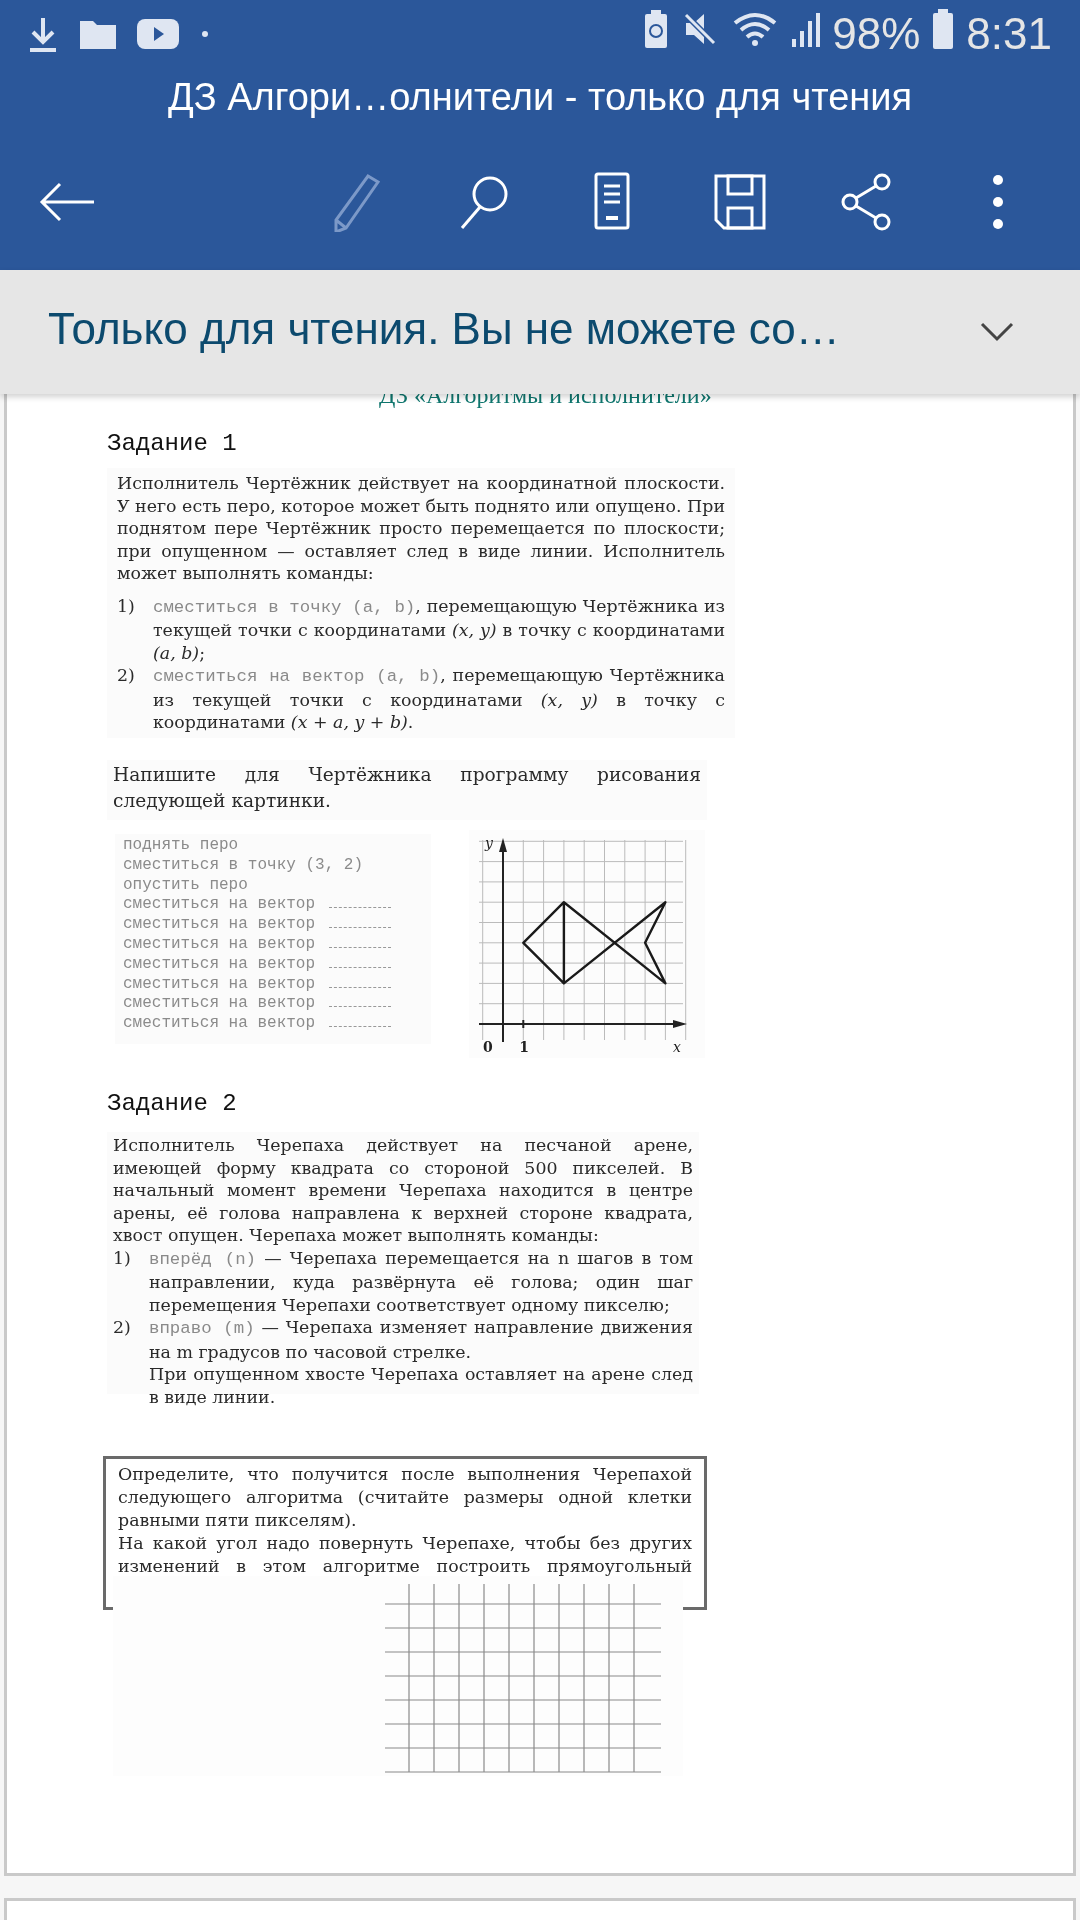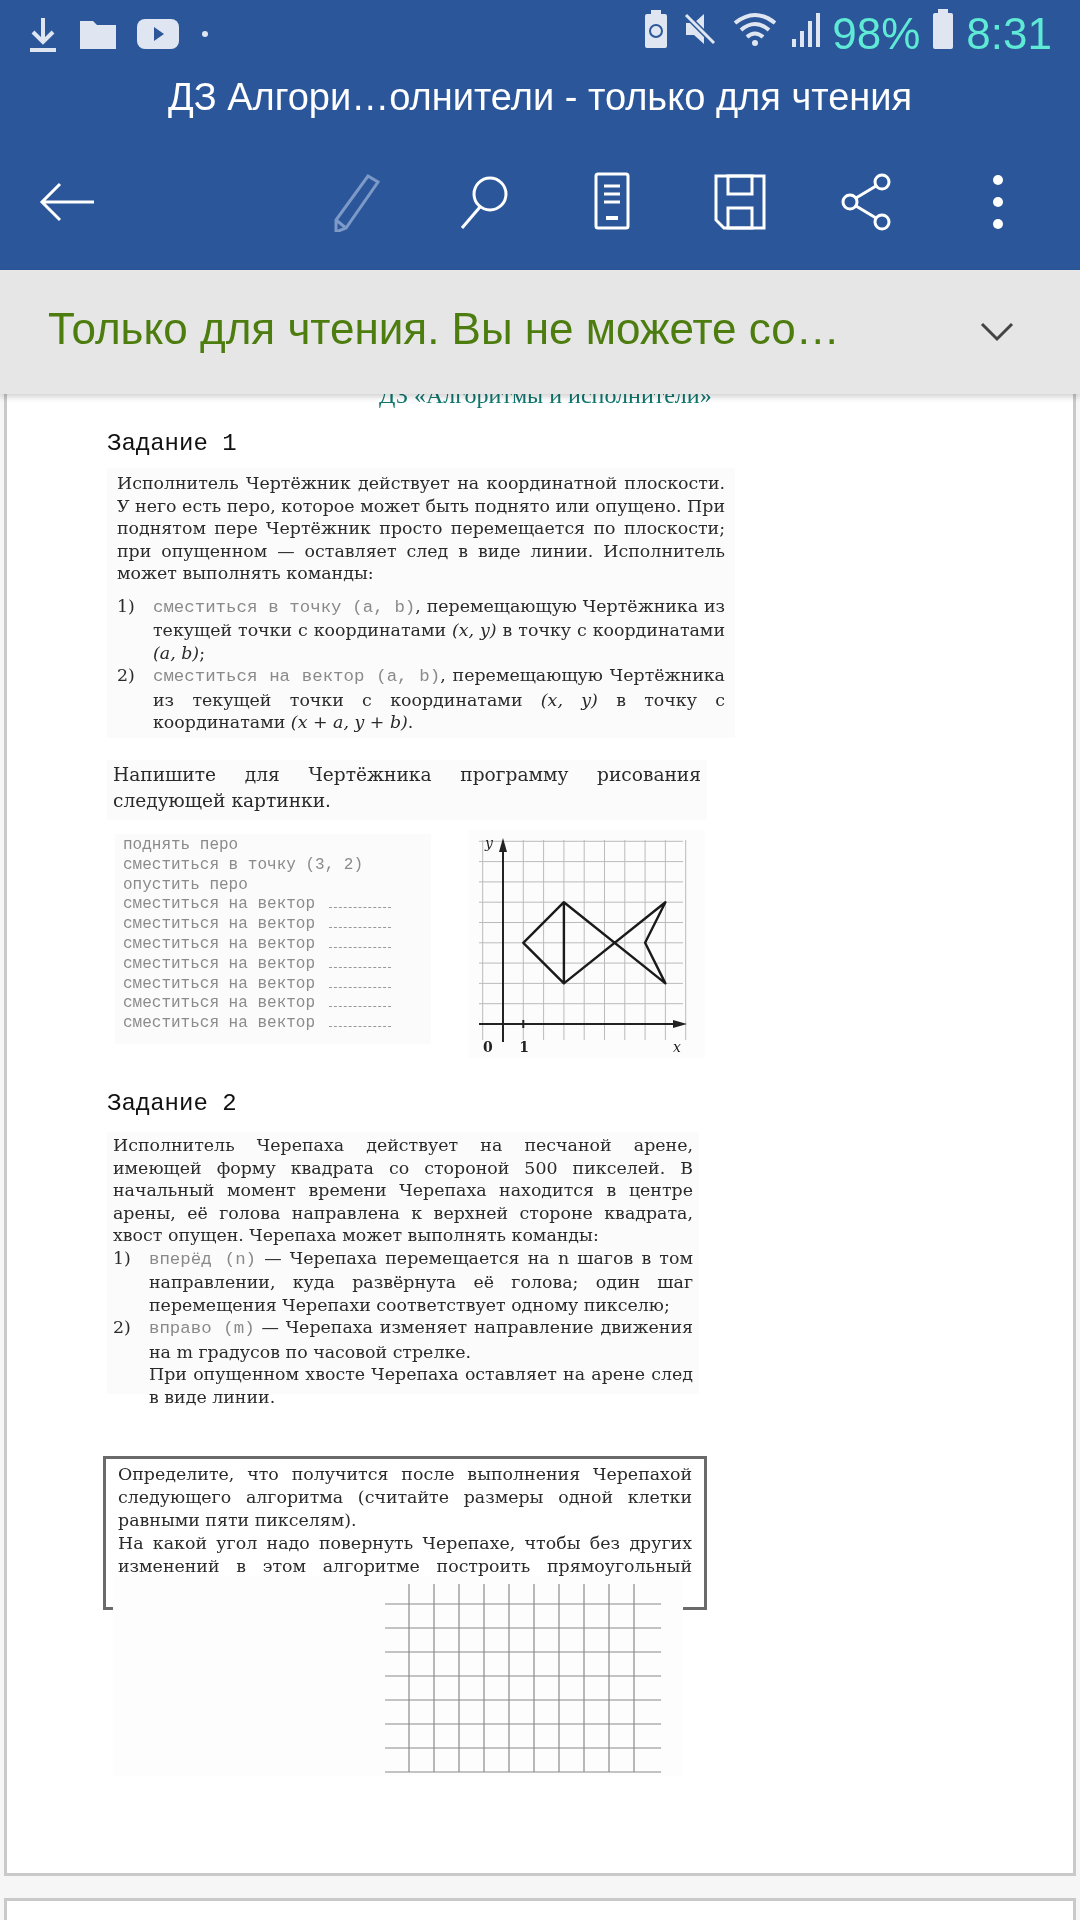--- a/index.html
+++ b/index.html
@@ -2,29 +2,29 @@
 <html><head>
 <meta charset="utf-8">
 <style>
   * { box-sizing: border-box; margin: 0; padding: 0; }
   html, body { width: 1080px; height: 1920px; overflow: hidden; background: #f6f6f6; }
   body { position: relative; font-family: "Liberation Sans", sans-serif; }
 
   .appbar { position: absolute; left: 0; top: 0; width: 1080px; height: 270px; background: #2b579a; color: #fff; }
   .statusbar { position: absolute; left: 0; top: 0; width: 1080px; height: 72px; }
   .sb-left { position: absolute; left: 26px; top: 14px; display: flex; align-items: center; gap: 18px; }
-  .sb-right { position: absolute; right: 28px; top: 8px; display: flex; align-items: center; gap: 12px; font-size: 44px; color: #5eead4; }
+  .sb-right { position: absolute; right: 28px; top: 8px; display: flex; align-items: center; gap: 12px; font-size: 44px; color: #e5e5e5; }
   .sb-icon { display: inline-block; }
   .title { position: absolute; left: 0; top: 76px; width: 1080px; text-align: center; font-size: 38px; color: #fff; }
 
   .toolbar { position: absolute; left: 0; top: 160px; width: 1080px; height: 80px; }
   .tb { position: absolute; top: 10px; width: 64px; height: 64px; display: flex; align-items: center; justify-content: center; }
 
   .banner { position: absolute; left: 0; top: 270px; width: 1080px; height: 124px; background: #e6e6e6; box-shadow: 0 3px 6px rgba(0,0,0,0.18); z-index: 2; }
-  .banner-text { position: absolute; left: 48px; top: 34px; font-size: 44px; color: #4d7c0f; white-space: nowrap; }
+  .banner-text { position: absolute; left: 48px; top: 34px; font-size: 44px; color: #0c4a6e; white-space: nowrap; }
   .banner-chevron { position: absolute; right: 58px; top: 36px; width: 50px; height: 50px; }
 
   .page { position: absolute; left: 4px; top: 394px; width: 1072px; height: 1482px; background: #fff; border: 3px solid #c9c9c9; border-top: none; overflow: hidden; }
   .page2 { position: absolute; left: 4px; top: 1898px; width: 1072px; height: 30px; background: #fff; border: 3px solid #c9c9c9; }
 
   .doc-title { position: absolute; left: 372px; top: -12px; font-family: "Liberation Serif", serif; font-size: 24px; color: #0f766e; white-space: nowrap; }
   .task-heading { position: absolute; left: 100px; font-family: Liberation Mono, monospace; font-size: 24px; color: #111; }
 
   .scan { position: absolute; background: #fbfbfb; font-family: "DejaVu Serif", serif; color: #2a2a2a; }
   .para { font-size: 17.4px; line-height: 22.5px; text-align: justify; text-align-last: left; }

